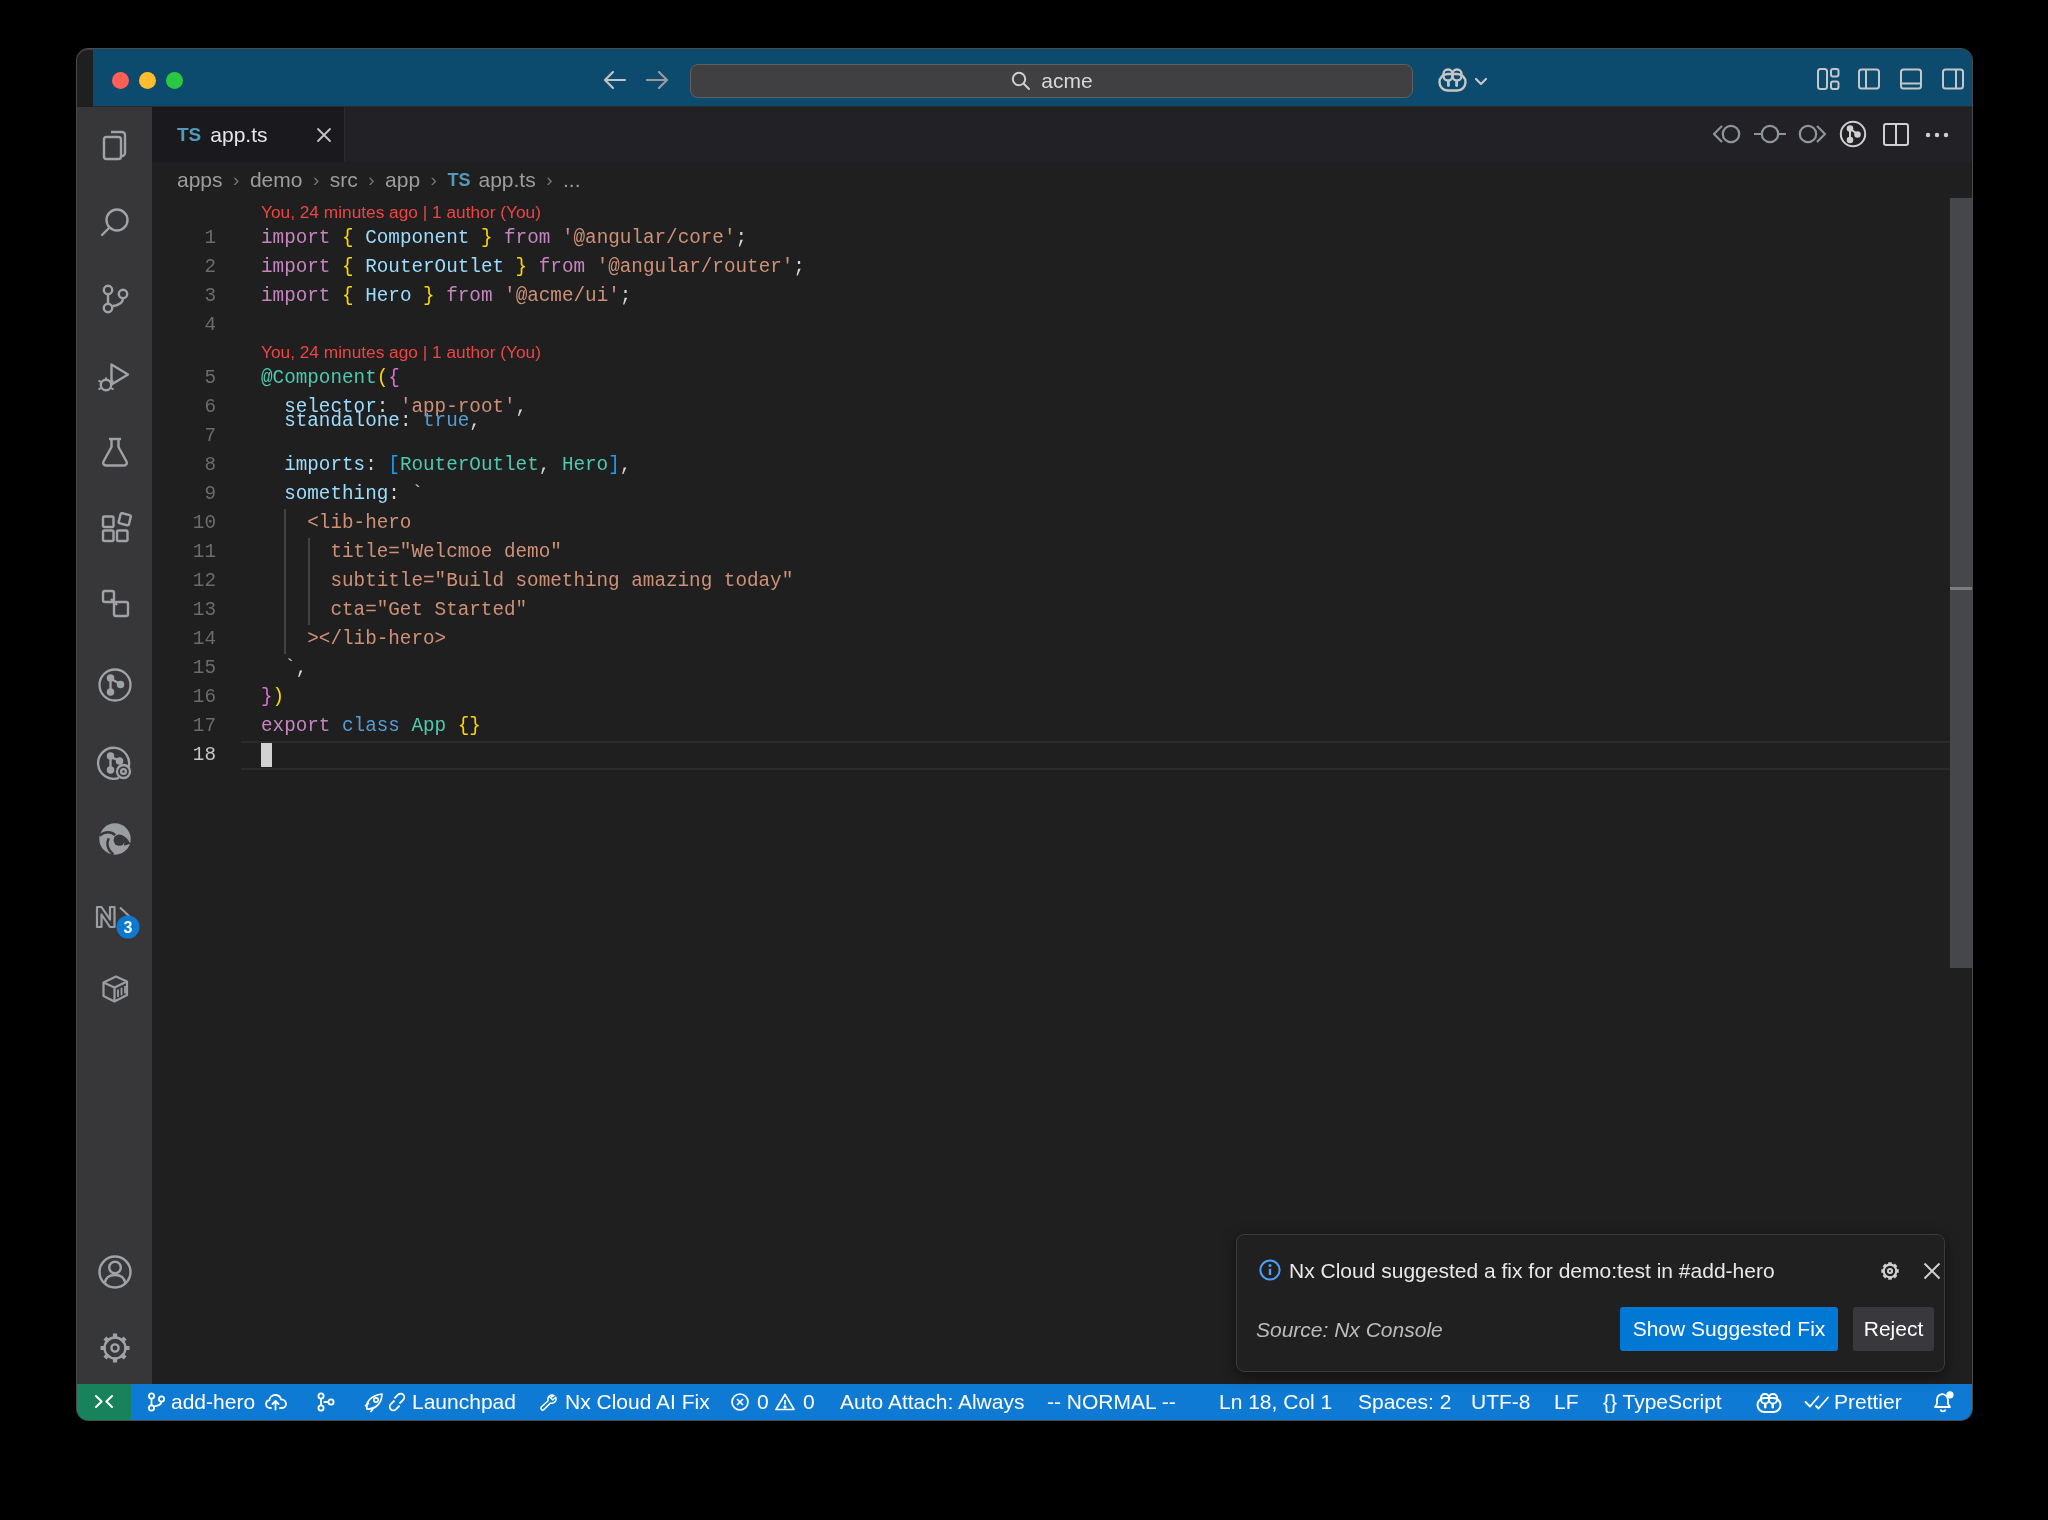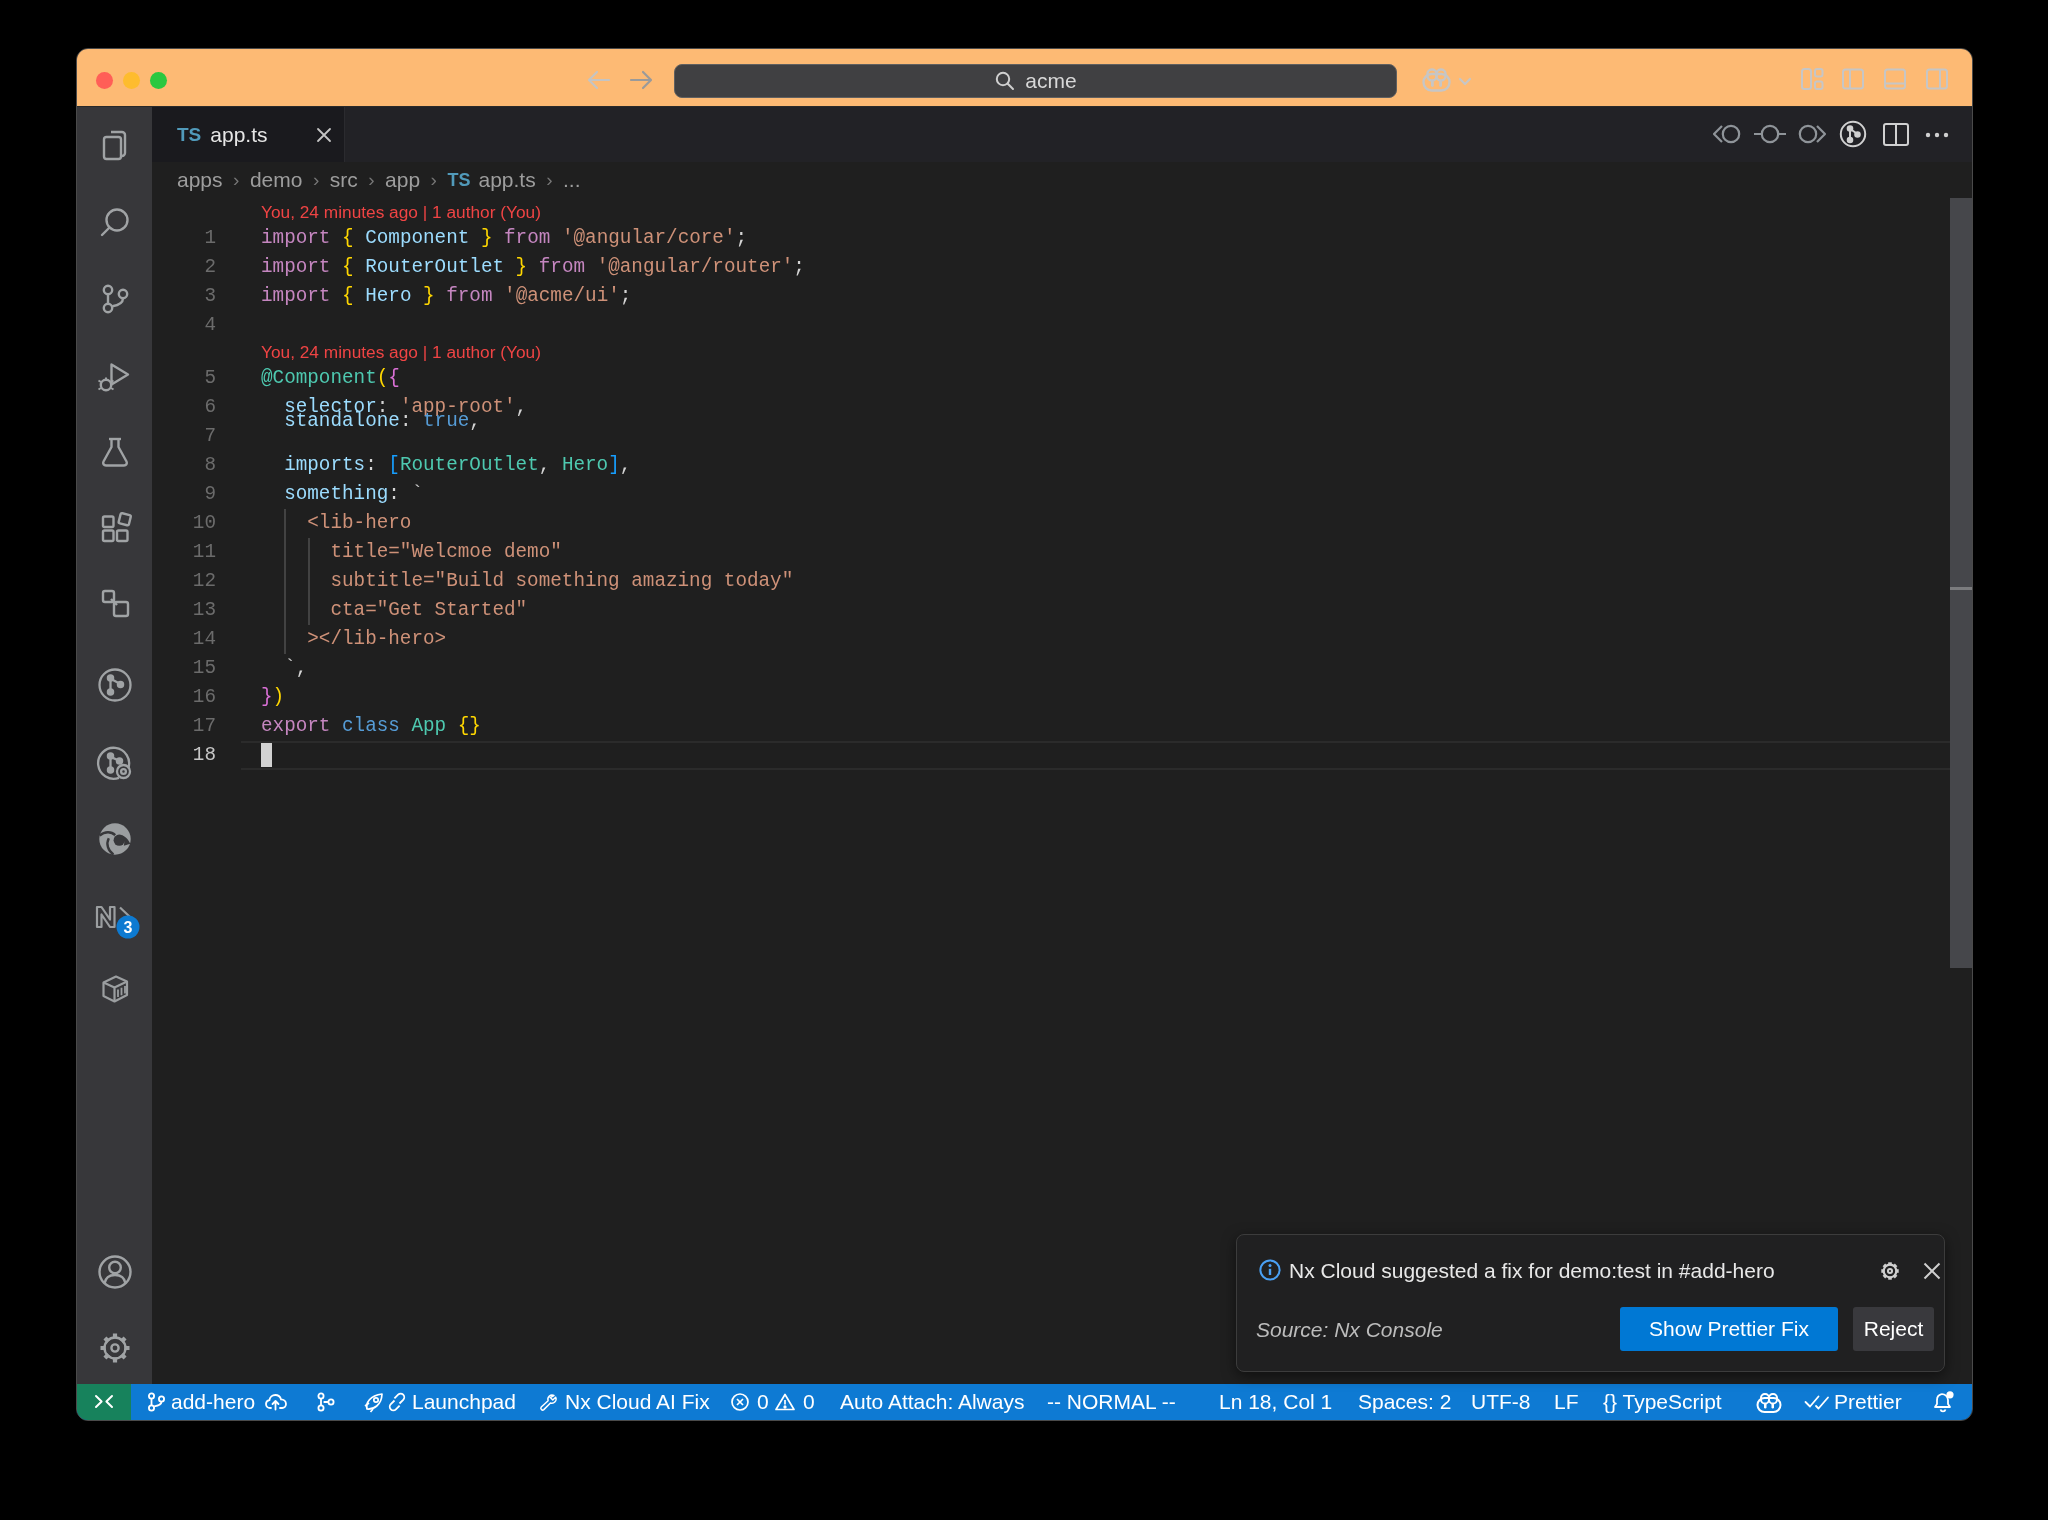--- a/index.html
+++ b/index.html
@@ -5,21 +5,21 @@
   * { margin:0; padding:0; box-sizing:border-box; }
   html,body { width:2048px; height:1520px; background:#000; overflow:hidden; }
   body { font-family:"Liberation Sans", sans-serif; }
   .abs { position:absolute; }
   #win {
     position:absolute; left:76px; top:48px; width:1897px; height:1373px;
     background:#1f1f1f; border-radius:12px; overflow:hidden;
     border:1px solid #4a4a4a; box-shadow: inset 0 1px 0 rgba(255,255,255,.14);
   }
   
-  #titlebar { position:absolute; left:0; top:0; width:100%; height:58px; background:#fdba74; border-bottom:1px solid #2a2a2a;}
+  #titlebar { position:absolute; left:16px; top:0; width:100%; height:58px; background:#0c4a6e; border-bottom:1px solid #2a2a2a;}
   .light { position:absolute; top:22.5px; width:17px; height:17px; border-radius:50%; }
   #cmdcenter {
     position:absolute; left:597px; top:15px; width:723px; height:34px;
     background:#404042; border:1px solid #606060; border-radius:8px;
     display:flex; align-items:center; justify-content:center; gap:9px;
     color:#d8d8d8; font-size:21px;
   }
   
   #activitybar { position:absolute; left:0; top:58px; width:75px; bottom:36px; background:#37373a; }
   
@@ -399,16 +399,16 @@
         <path d="M9.8 9.8 l3.6 3.6"></path>
           <path d="M26.6 26.6 l3.6 3.6"></path>
           <path d="M30.2 9.8 l-3.6 3.6"></path>
           <path d="M13.4 26.6 l-3.6 3.6"></path>
       </g>
     </svg>
     <svg class="abs" style="left:684px;top:25px" width="22" height="22" viewBox="0 0 22 22">
         <path d="M3.5 3.5 l15 15 M18.5 3.5 l-15 15" stroke="#cfcfcf" stroke-width="2"></path>
       </svg>
     <div class="abs" style="left:19px;top:83px;color:#bcbcbc;font-size:21px;font-style:italic;">Source: Nx Console</div>
-    <div class="btn" style="left:383px;width:218px;background:#0078d4;">Show Prettier Fix</div>
+    <div class="btn" style="left:383px;width:218px;background:#0078d4;">Show Suggested Fix</div>
     <div class="btn" style="left:616px;width:81px;background:#39393d;">Reject</div>
   </div>
 </div>
 
 </body></html>

